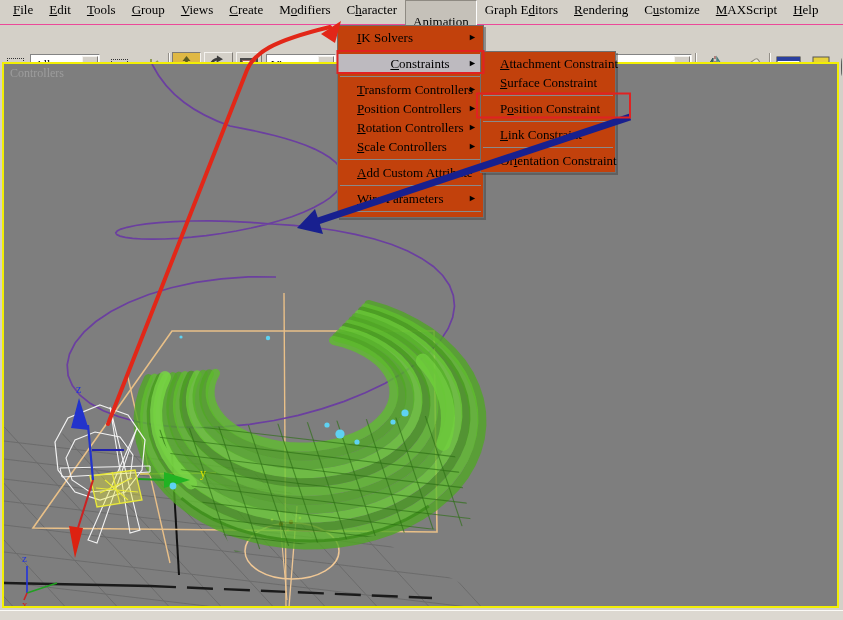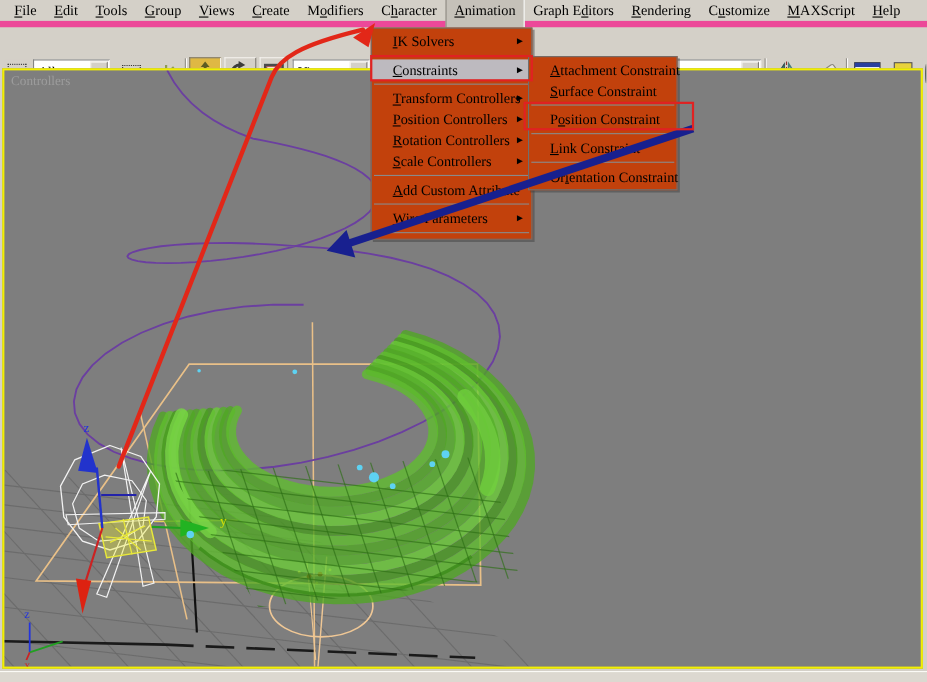--- a/index.html
+++ b/index.html
@@ -1,22 +1,22 @@
 <!DOCTYPE html>
 <html><head>
 <meta charset="utf-8">
 <style>
   * { box-sizing: border-box; margin:0; padding:0; }
   html,body { width:843px; height:620px; overflow:hidden; }
   body { position:relative; background:#d4d0c8; font-family:"Liberation Serif", serif; }
 
   
   .menubar { position:absolute; left:0; top:0; width:843px; height:25px;
-             display:flex; align-items:center; padding-left:5px;
-             background:#d4d0c8; border-bottom:6px solid #ec4899; }
+             display:flex; align-items:flex-start; padding-left:5px;
+             background:#d4d0c8; border-bottom:1px solid #ec4899; }
   .menubar .mitem { font-size:13px; color:#000; padding:2px 8px; white-space:nowrap; cursor:default; }
   .menubar .mitem.hl { background:#c5c1b9; border:1px solid; border-color:#8e8a82 #fdfdfd #fdfdfd #8e8a82; padding:13px 7px; }
 
   
   .toolbar { position:absolute; left:0; top:25px; width:843px; height:37px; background:#d4d0c8; }
   .tbtn { position:absolute; background:#d4d0c8; border:1px solid; border-color:#f4f2ee #7e7a74 #7e7a74 #f4f2ee;
           display:flex; align-items:center; justify-content:center; }
   .tbtn.pressed { border-color:#7e7a74 #f4f2ee #f4f2ee #7e7a74; background:#dfb844; }
   .combo { position:absolute; height:22px; background:#fff; border:1px solid; border-color:#848484 #f4f2ee #f4f2ee #848484;
            display:flex; align-items:center; font-size:12px; padding-left:4px; }
@@ -29,21 +29,21 @@
   
   .viewport { position:absolute; left:2px; top:62px; width:837px; height:546px;
               border:2px solid #f2ef04; background:#7e7e7e; }
   .vplabel { position:absolute; left:6px; top:2px; font-size:12px; color:#9d9d9d; z-index:3; }
   .viewport svg { position:absolute; left:0; top:0; }
 
   
   .menu-panel { position:absolute; background:#c2410c; border:1px solid #6f6f6f;
                 box-shadow:2px 2px 0 rgba(60,60,60,.45); z-index:10; padding:2px 0; font-size:13px; }
   .menu-panel .row { position:relative; height:19px; line-height:19px; padding-left:19px; color:#000; white-space:nowrap; cursor:default; }
-  .menu-panel .row.hl1 { background:#bdbabf; }
+  .menu-panel .row.hl1 { background:#bdbabf;text-align:center; }
   .menu-panel .row.hl2 { background:#c9c6cd; }
   .menu-panel .row .sub { position:absolute; right:6px; top:0; font-size:9px; }
   .menu-panel .sep { height:1px; background:#8a8a8a; margin:3px 2px; }
 
   .bottomstrip { position:absolute; left:0; top:610px; width:843px; height:10px;
                  background:#dcd8d0; border-top:1px solid #fbfaf6; }
 
   .overlay { position:absolute; left:0; top:0; z-index:50; pointer-events:none; }
 </style>
 </head>

